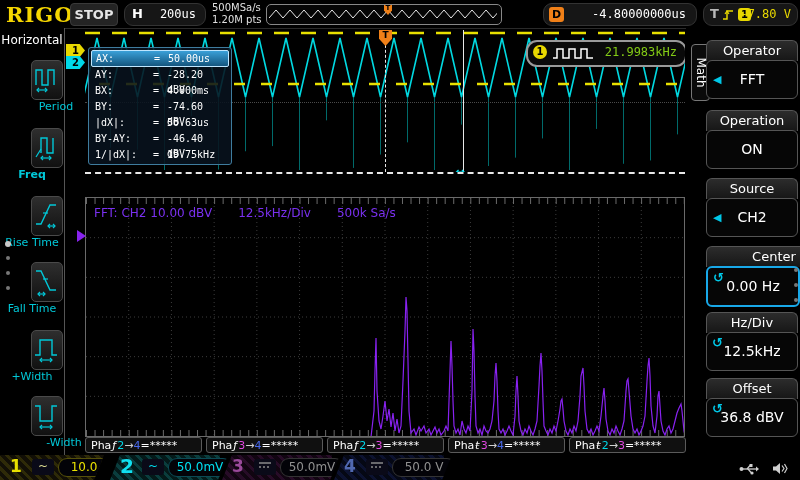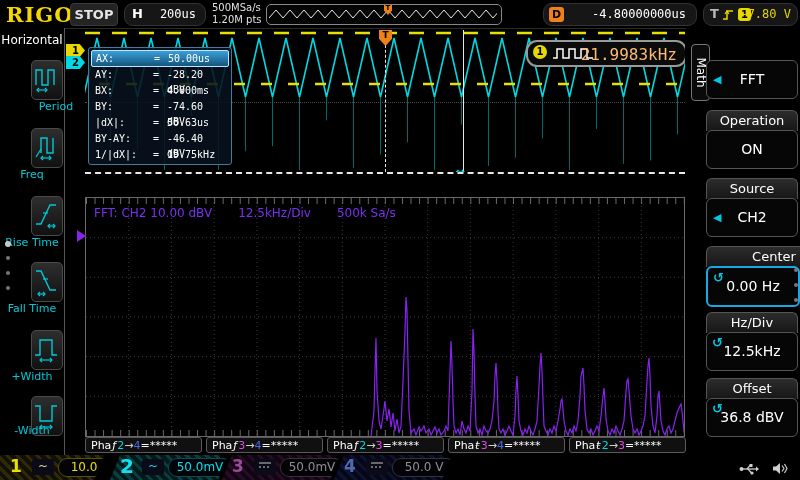--- a/index.html
+++ b/index.html
@@ -56,21 +56,21 @@
   .crow{position:absolute;left:2px;width:136px;height:15px;line-height:15px;}
   .crow .nm{position:absolute;left:4px;}
   .crow .eq{position:absolute;left:62px;}
   .crow .vl{position:absolute;left:76px;}
   .crow.hl{background:linear-gradient(#3aa0d8,#14557e);border:1px solid #bfe6ff;border-radius:2px;}
   .counter{position:absolute;left:441px;top:10px;width:157px;height:23px;background:#0a0a0a;
            border:2px solid #9a9a9a;border-radius:11px;}
   .cbadge{position:absolute;left:5px;top:3px;width:14px;height:14px;background:#e8d800;border-radius:50%;
           color:#000;font-weight:bold;font-size:10px;text-align:center;line-height:14px;}
   .cglyph{position:absolute;left:24px;top:5px;}
-  .cval{position:absolute;right:8px;top:3px;font-size:16px;color:#fdba74;font-family:"DejaVu Sans Mono",monospace;}
+  .cval{position:absolute;right:8px;top:3px;font-size:12px;color:#84cc16;font-family:"DejaVu Sans Mono",monospace;}
   .fftwin{position:absolute;left:0;top:167px;width:598px;height:238px;border:1px solid #6a6a6a;background:#000;}
   .fftinfo{position:absolute;left:8px;top:8px;font-size:12px;color:#7a30f0;white-space:nowrap;}
   .fftinfo span{margin-right:26px;}
   .mathmark{position:absolute;left:-9px;top:32px;width:0;height:0;border-left:9px solid #8822ee;
             border-top:6px solid transparent;border-bottom:6px solid transparent;}
   
   .rightpanel{position:absolute;left:686px;top:28px;width:114px;height:452px;background:#000;}
   .mathtab{position:absolute;left:-14px;top:35px;width:55px;height:17px;border:1px solid #777;border-radius:4px;
            text-align:center;font-size:12px;color:#fff;line-height:17px;transform:rotate(90deg);background:#0a0a0a;}
   .mlabel{position:absolute;left:20px;width:90px;height:20px;background:linear-gradient(#2c2c2c,#161616);
@@ -155,21 +155,21 @@
 
     <div class="lbtn" style="top:100px;">
       <svg width="28" height="36">
         <polyline points="9,24 9,9 15,9 15,24 21,24 21,9" fill="none" stroke="#00c8d8" stroke-width="1.4"></polyline>
         <line x1="4" y1="28" x2="9" y2="20" stroke="#00c8d8" stroke-width="1.2"></line>
         <polyline points="9,29 19,29" stroke="#00c8d8" stroke-width="1.2" fill="none"></polyline>
         <polyline points="11,27 9,29 11,31" fill="none" stroke="#00c8d8" stroke-width="1.2"></polyline>
         <polyline points="17,27 19,29 17,31" fill="none" stroke="#00c8d8" stroke-width="1.2"></polyline>
       </svg>
     </div>
-    <div class="lbl" style="top:140px;">Freq</div>
+    <div class="lbl" style="top:140px;font-weight:bold;">Freq</div>
 
     <div class="lbtn" style="top:168px;">
       <svg width="28" height="36">
         <polyline points="4,27 9,27 18,8 24,8" fill="none" stroke="#00c8d8" stroke-width="1.4"></polyline>
         <line x1="11" y1="16" x2="16" y2="16" stroke="#00c8d8" stroke-width="1.2"></line>
         <polyline points="16,29 23,29" stroke="#00c8d8" stroke-width="1.2" fill="none"></polyline>
         <polyline points="18,27 16,29 18,31" fill="none" stroke="#00c8d8" stroke-width="1.2"></polyline>
         <polyline points="21,27 23,29 21,31" fill="none" stroke="#00c8d8" stroke-width="1.2"></polyline>
       </svg>
     </div>
@@ -197,21 +197,21 @@
     <div class="lbl" style="top:342px;">+Width</div>
 
     <div class="lbtn" style="top:368px;">
       <svg width="28" height="36">
         <polyline points="3,9 8,9 8,24 20,24 20,9 25,9" fill="none" stroke="#00c8d8" stroke-width="1.4"></polyline>
         <polyline points="8,30 20,30" stroke="#00c8d8" stroke-width="1.2" fill="none"></polyline>
         <polyline points="10,28 8,30 10,32" fill="none" stroke="#00c8d8" stroke-width="1.2"></polyline>
         <polyline points="18,28 20,30 18,32" fill="none" stroke="#00c8d8" stroke-width="1.2"></polyline>
       </svg>
     </div>
-    <div class="lbl" style="top:396px;">-Width</div>
+    <div class="lbl" style="top:408px;padding-left:32px;">-Width</div>
 
     <div class="ldots">
       <div class="big" style="top:213px;"></div>
       <div style="top:228px;"></div>
       <div style="top:243px;"></div>
       <div style="top:258px;"></div>
     </div>
   </div>
 
   <div class="chflag flag1">1</div>
@@ -329,20 +329,21 @@
         </svg>
       <div class="fftinfo">
         <span>FFT:  CH2  10.00 dBV</span><span>12.5kHz/Div</span><span>500k Sa/s</span>
       </div>
     </div>
   </div>
 
   <div class="rightpanel">
     <div class="mathtab">Math</div>
 
+    <div class="mlabel" style="top:12px;">Operator</div>
     <div class="mvalue" style="top:32px;"><span class="arr">◀</span><span>FFT</span></div>
 
     <div class="mlabel" style="top:82px;">Operation</div>
     <div class="mvalue" style="top:102px;"><span>ON</span></div>
 
     <div class="mlabel" style="top:150px;">Source</div>
     <div class="mvalue" style="top:170px;"><span class="arr">◀</span><span>CH2</span></div>
 
     <div class="mlabel" style="top:218px;padding-left:22px;">Center</div>
     <div class="mvalue sel" style="top:238px;"><span class="knob">↺</span><span>0.00 Hz</span></div>

